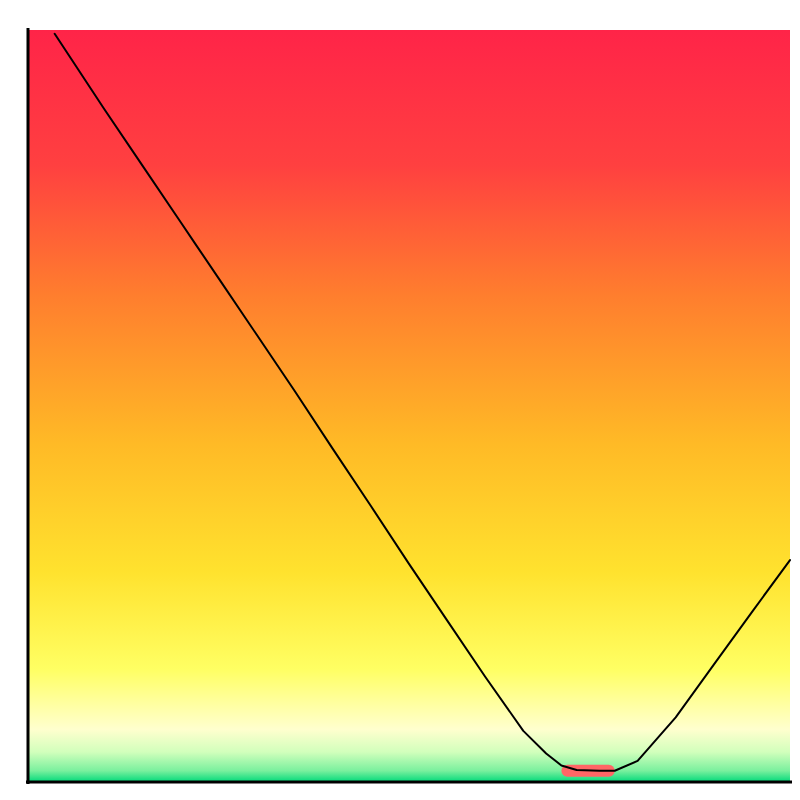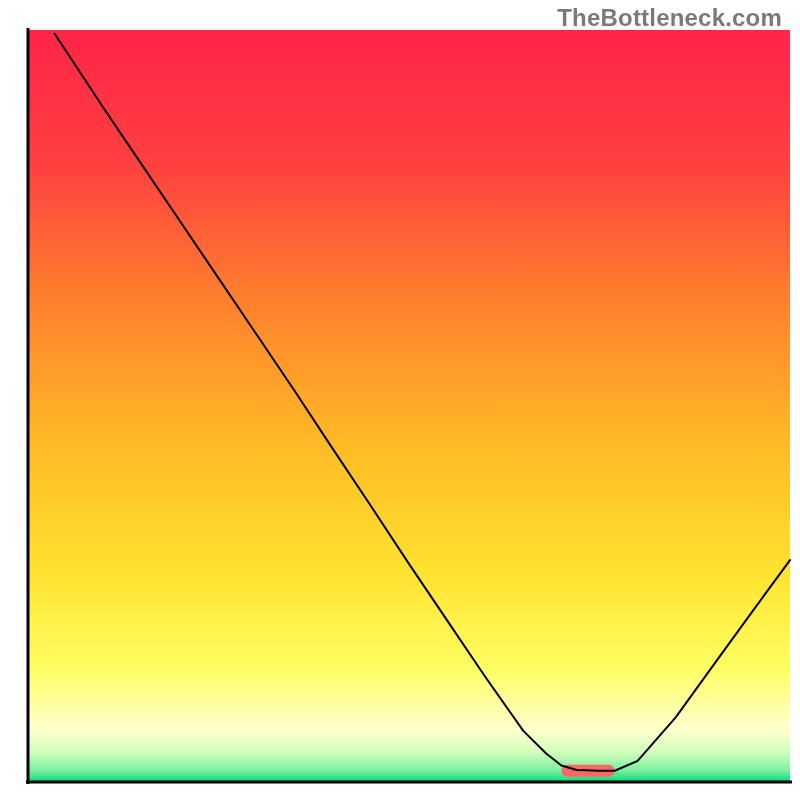--- a/index.html
+++ b/index.html
@@ -28,21 +28,20 @@
   svg.chart {
     position: absolute;
     top: 0;
     left: 0;
   }
 </style>
 </head>
 <body>
 
 <div class="chart-container">
-  <div class="watermark">TheBottleneck.com</div>
 
   <svg class="chart" width="800" height="800" viewBox="0 0 800 800">
     <defs>
       <linearGradient id="bg-grad" x1="0" y1="0" x2="0" y2="1">
           <stop offset="0.00%" stop-color="#ff2448"></stop>
           <stop offset="18.00%" stop-color="#ff4040"></stop>
           <stop offset="35.00%" stop-color="#ff7d2e"></stop>
           <stop offset="55.00%" stop-color="#ffba26"></stop>
           <stop offset="72.00%" stop-color="#ffe22e"></stop>
           <stop offset="85.00%" stop-color="#ffff63"></stop>

